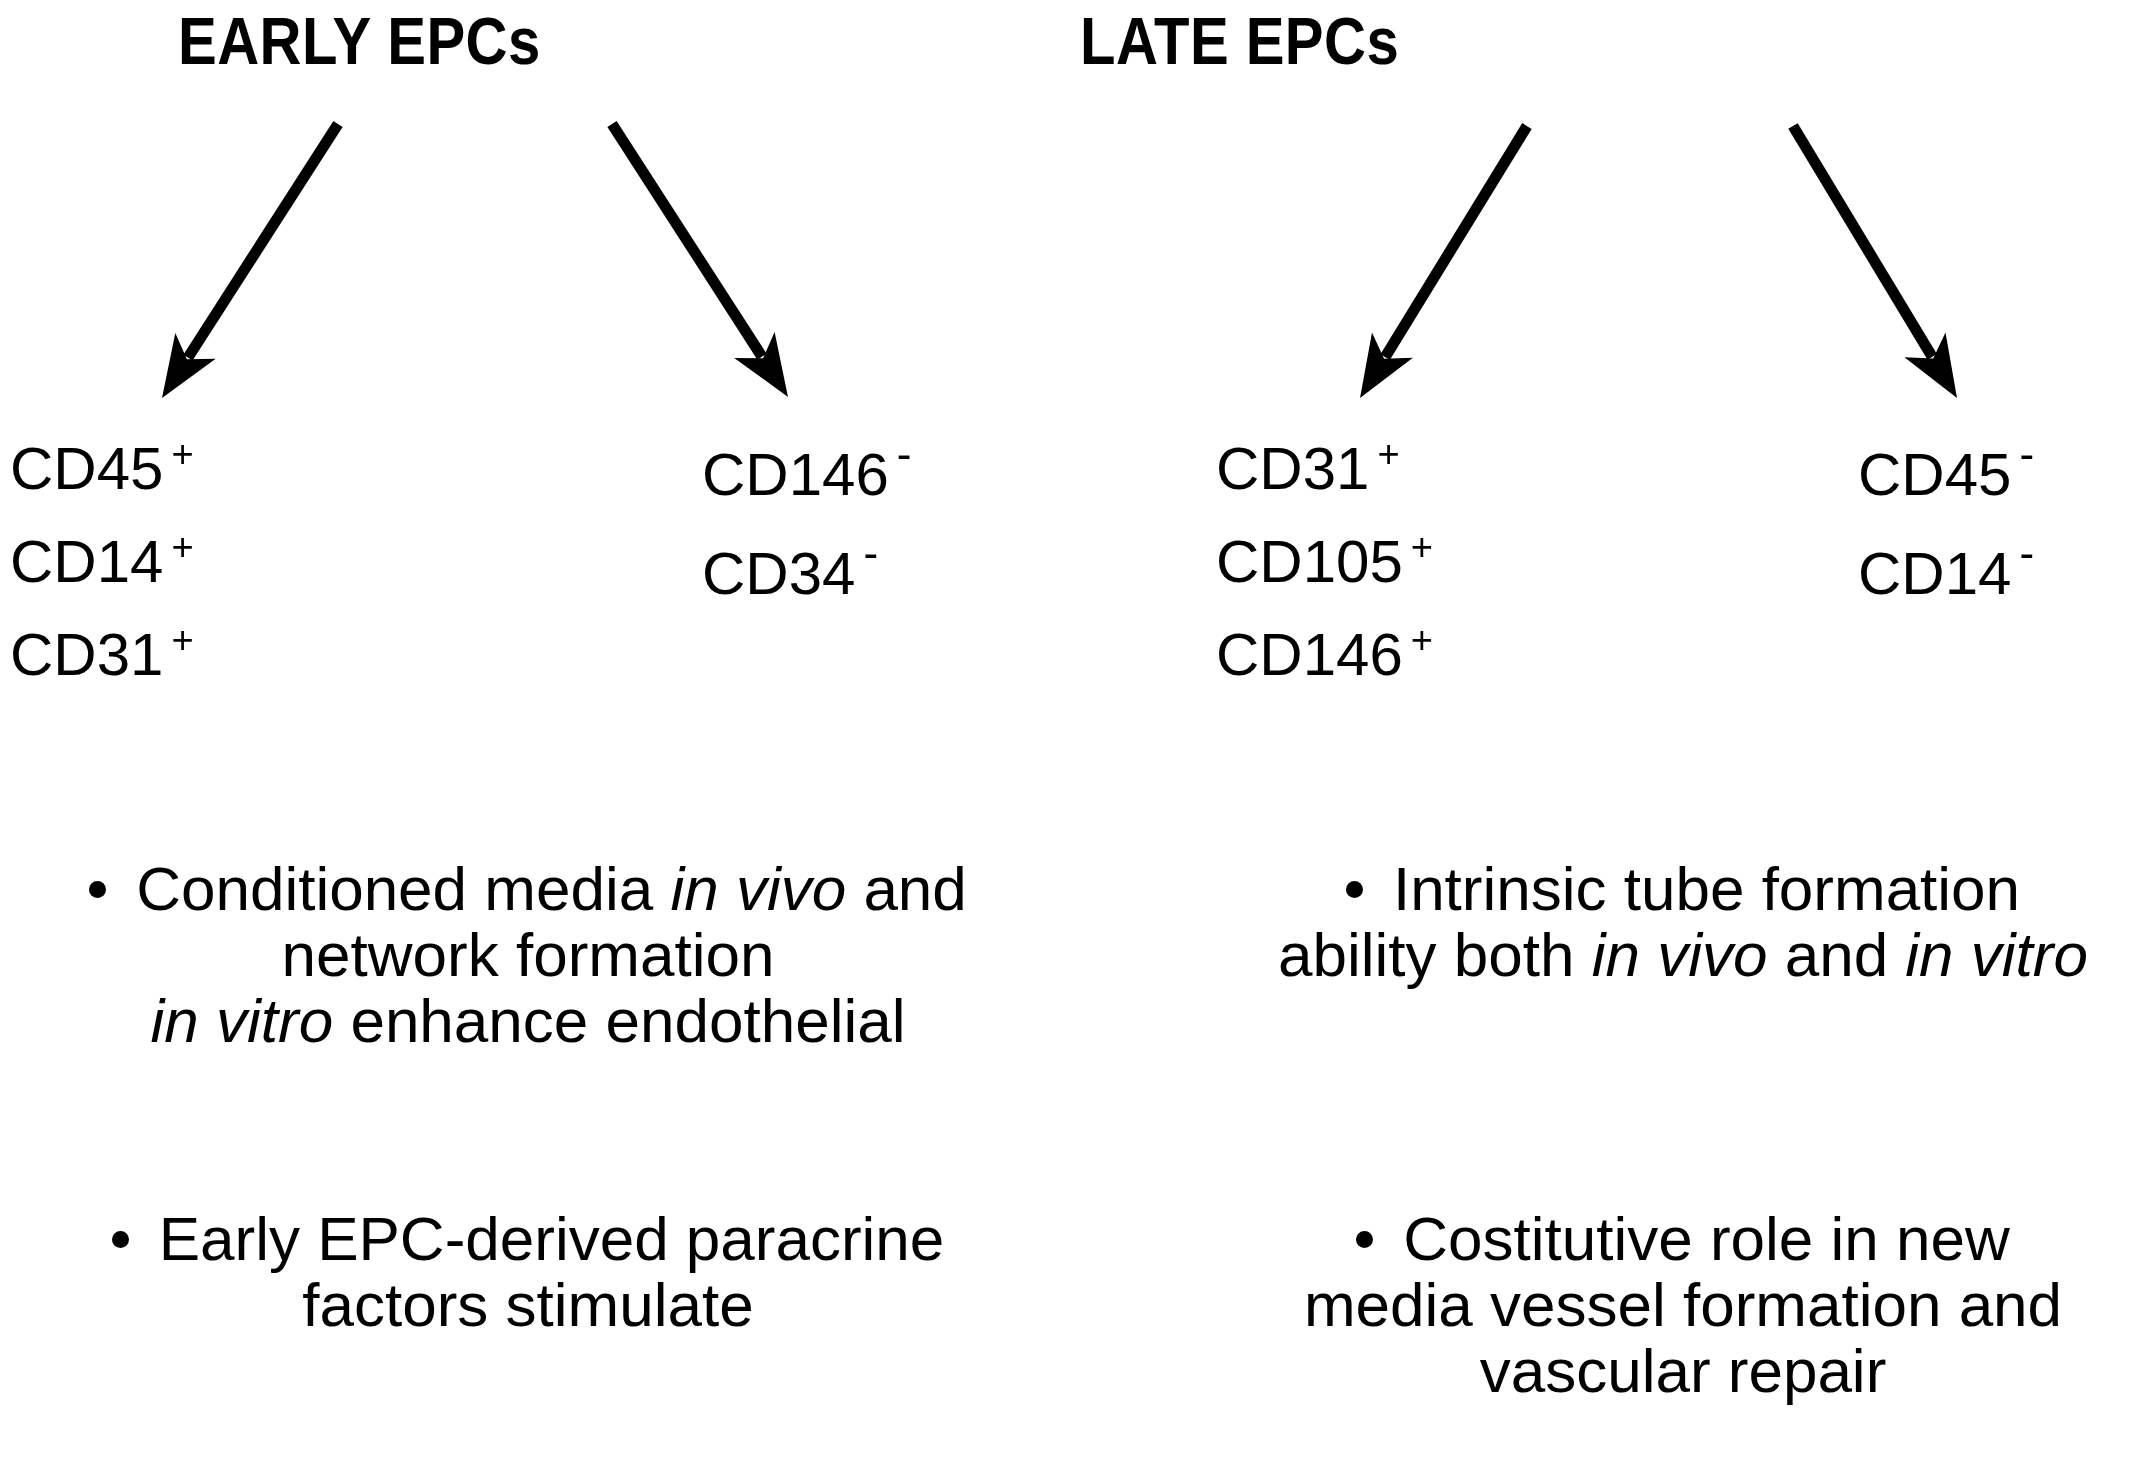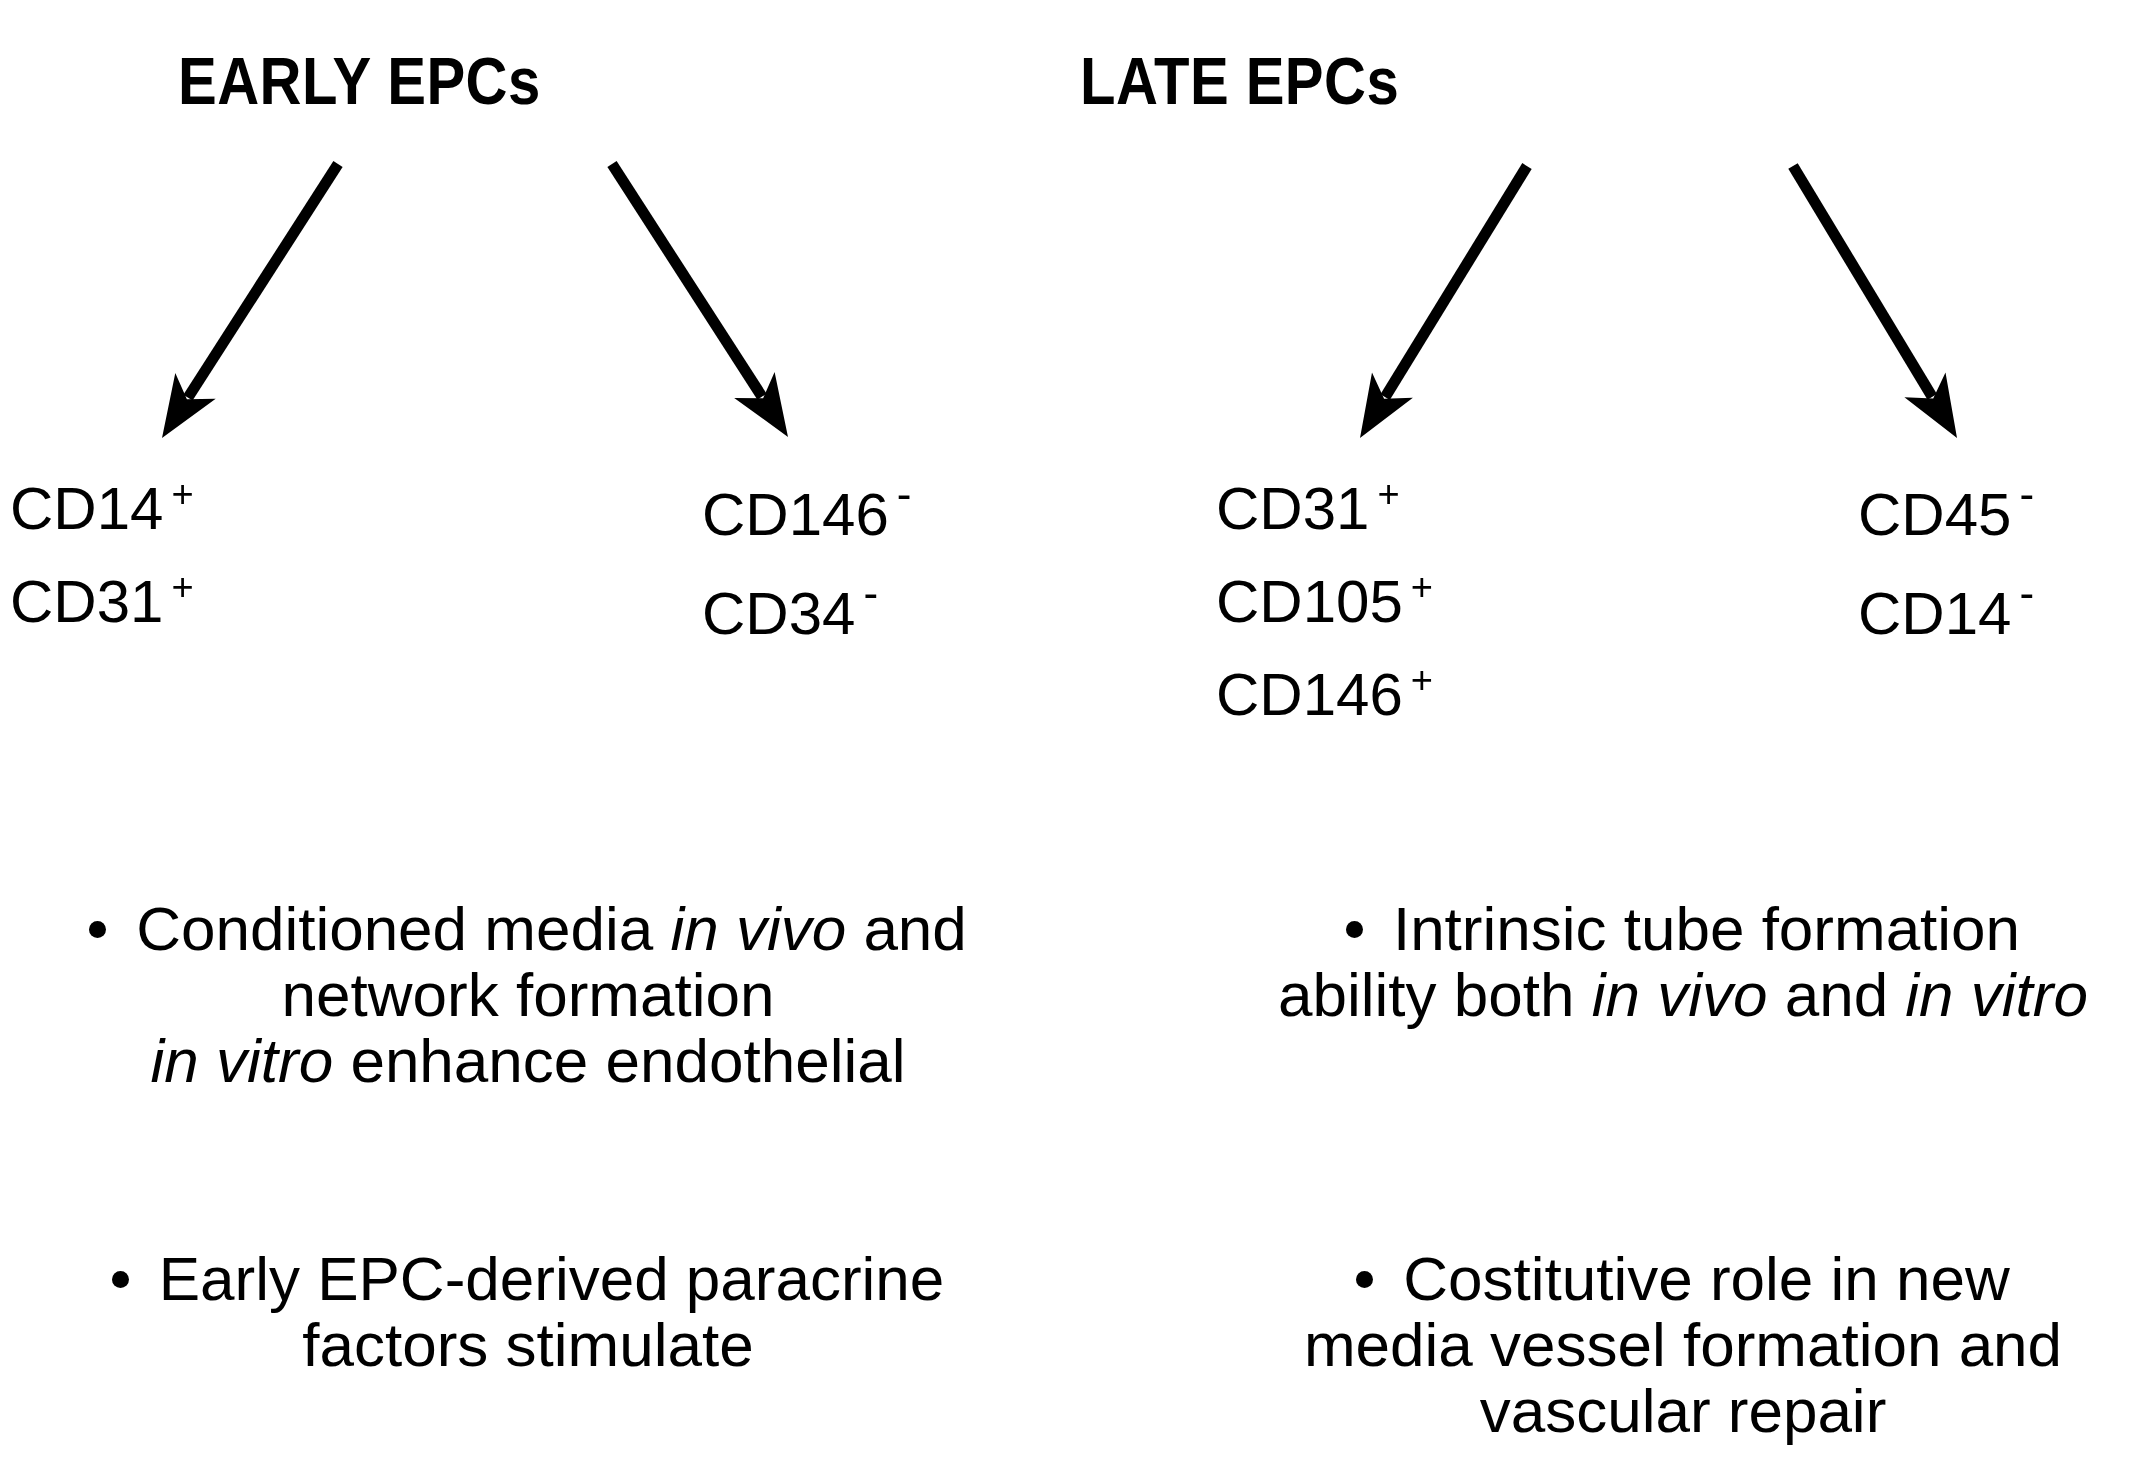--- a/index.html
+++ b/index.html
@@ -12,21 +12,20 @@
     height: 1462px;
     position: relative;
     overflow: hidden;
     font-family: "Liberation Sans", "DejaVu Sans", sans-serif;
     color: #000000;
   }
 
   #root {
     position: absolute;
     inset: 0;
-    margin-top: 40px;
   }
 
   
   .title {
     position: absolute;
     font-family: "Liberation Sans Narrow", "Liberation Sans", sans-serif;
     font-weight: bold;
     font-size: 66px;
     letter-spacing: 0.5px;
     line-height: 1;
@@ -122,20 +121,21 @@
         <line x1="1527" y1="126" x2="1385.1147095943804" y2="357.0946047325059" stroke="#000000" stroke-width="11" stroke-linecap="butt"></line>
         <polygon points="1360.0,398.0 1372.0,332.6 1384.1,358.8 1412.9,357.7" fill="#000000"></polygon>
       </g>
       <g>
         <line x1="1793" y1="126" x2="1932.2153637930435" y2="356.8937740957794" stroke="#000000" stroke-width="11" stroke-linecap="butt"></line>
         <polygon points="1957.0,398.0 1904.4,357.3 1933.2,358.6 1945.5,332.5" fill="#000000"></polygon>
       </g>
     </svg>
 
   <div id="markers-early-left" class="marker-group">
+      <span class="marker-row"><span class="marker-name">CD45</span><span class="marker-sign">+</span></span>
       <span class="marker-row"><span class="marker-name">CD14</span><span class="marker-sign">+</span></span>
       <span class="marker-row"><span class="marker-name">CD31</span><span class="marker-sign">+</span></span>
     </div>
 
   <div id="markers-early-right" class="marker-group">
       <span class="marker-row"><span class="marker-name">CD146</span><span class="marker-sign minus">‐</span></span>
       <span class="marker-row"><span class="marker-name">CD34</span><span class="marker-sign minus">‐</span></span>
     </div>
 
   <div id="markers-late-left" class="marker-group">

